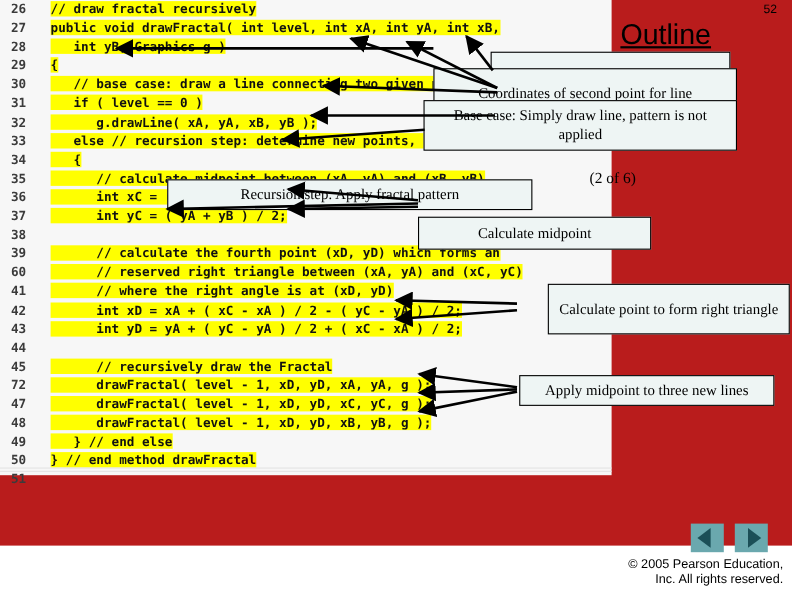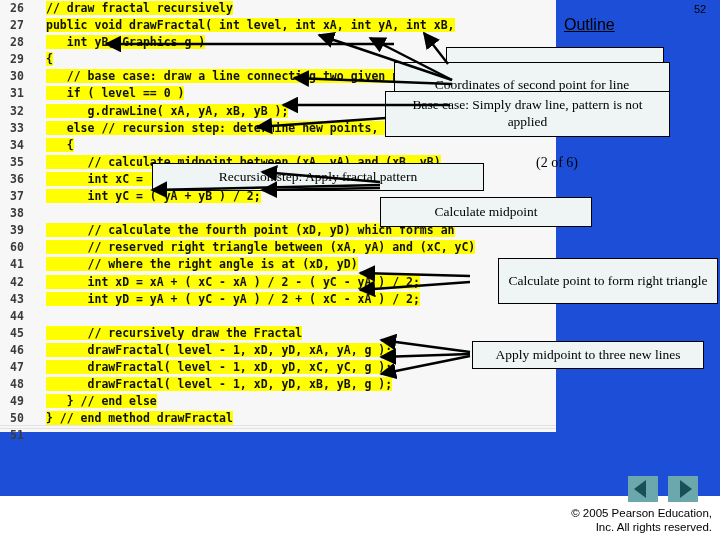--- a/index.html
+++ b/index.html
@@ -1,38 +1,38 @@
 <!DOCTYPE html>
 <html><head>
 <meta charset="utf-8">
 <style>
   html,body{margin:0;padding:0;background:#ffffff;}
   body{width:720px;height:540px;position:relative;overflow:hidden;
        font-family:"Liberation Sans",sans-serif;}
 
-  #slide{position:absolute;left:0;top:0;width:720px;height:496px;background:#1d4ed8;}
+  #slide{position:absolute;left:0;top:0;width:720px;height:496px;background:#b91c1c;}
 
   
   #code-panel{position:absolute;left:0;top:0;width:556px;height:432px;
               background:#f7f7f7;}
   #code-panel .rule{position:absolute;left:0;width:556px;height:1px;background:#e3e3e3;}
   #code-panel .rule.r1{bottom:6px;}
   #code-panel .rule.r2{bottom:3px;}
 
   .code-line{position:relative;height:17.1px;line-height:17.1px;
              font-family:"DejaVu Sans Mono","Liberation Mono",monospace;
              font-size:11.5px;font-weight:bold;white-space:pre;}
   .ln{position:absolute;left:10px;top:0;width:26px;text-align:left;
       color:#3b3b3b;font-weight:bold;}
   .src{position:absolute;left:46px;top:0;color:#111;}
   .hl{background:#ffff00;}
 
   
   #outline-title{position:absolute;left:564px;top:16px;width:80px;
-       font-size:16px;color:#000;text-decoration:underline;
+       font-size:26px;color:#000;text-decoration:underline;
        font-family:"Liberation Sans",sans-serif;}
   #slide-number{position:absolute;left:694px;top:3px;font-size:11px;color:#000;}
   #of-label{position:absolute;left:536px;top:155px;font-size:14px;color:#000;
        font-family:"Liberation Serif",serif;}
 
   
   .callout{position:absolute;background:#eef5f4;border:1px solid #000;
       font-family:"Liberation Serif",serif;font-size:13.5px;color:#000;
       text-align:center;display:flex;align-items:center;justify-content:center;
       line-height:1.25;box-sizing:border-box;padding:2px 6px;}
@@ -81,21 +81,21 @@
         <div class="code-line"><span class="ln">36</span><span class="src"><span class="hl">      int xC = ( xA + xB ) / 2;</span></span></div>
         <div class="code-line"><span class="ln">37</span><span class="src"><span class="hl">      int yC = ( yA + yB ) / 2;</span></span></div>
         <div class="code-line"><span class="ln">38</span><span class="src"></span></div>
         <div class="code-line"><span class="ln">39</span><span class="src"><span class="hl">      // calculate the fourth point (xD, yD) which forms an</span></span></div>
         <div class="code-line"><span class="ln">60</span><span class="src"><span class="hl">      // reserved right triangle between (xA, yA) and (xC, yC)</span></span></div>
         <div class="code-line"><span class="ln">41</span><span class="src"><span class="hl">      // where the right angle is at (xD, yD)</span></span></div>
         <div class="code-line"><span class="ln">42</span><span class="src"><span class="hl">      int xD = xA + ( xC - xA ) / 2 - ( yC - yA ) / 2;</span></span></div>
         <div class="code-line"><span class="ln">43</span><span class="src"><span class="hl">      int yD = yA + ( yC - yA ) / 2 + ( xC - xA ) / 2;</span></span></div>
         <div class="code-line"><span class="ln">44</span><span class="src"></span></div>
         <div class="code-line"><span class="ln">45</span><span class="src"><span class="hl">      // recursively draw the Fractal</span></span></div>
-        <div class="code-line"><span class="ln">46</span><span class="src"><span class="hl">      drawFractal( level - 1, xD, yD, xA, yA, g );</span></span></div>
+        <div class="code-line"><span class="ln">72</span><span class="src"><span class="hl">      drawFractal( level - 1, xD, yD, xA, yA, g );</span></span></div>
         <div class="code-line"><span class="ln">47</span><span class="src"><span class="hl">      drawFractal( level - 1, xD, yD, xC, yC, g );</span></span></div>
         <div class="code-line"><span class="ln">48</span><span class="src"><span class="hl">      drawFractal( level - 1, xD, yD, xB, yB, g );</span></span></div>
         <div class="code-line"><span class="ln">49</span><span class="src"><span class="hl">   } // end else</span></span></div>
         <div class="code-line"><span class="ln">50</span><span class="src"><span class="hl">} // end method drawFractal</span></span></div>
         <div class="code-line"><span class="ln">51</span><span class="src"></span></div>
       </div>
     <div class="rule r1"></div>
     <div class="rule r2"></div>
   </div>
 

